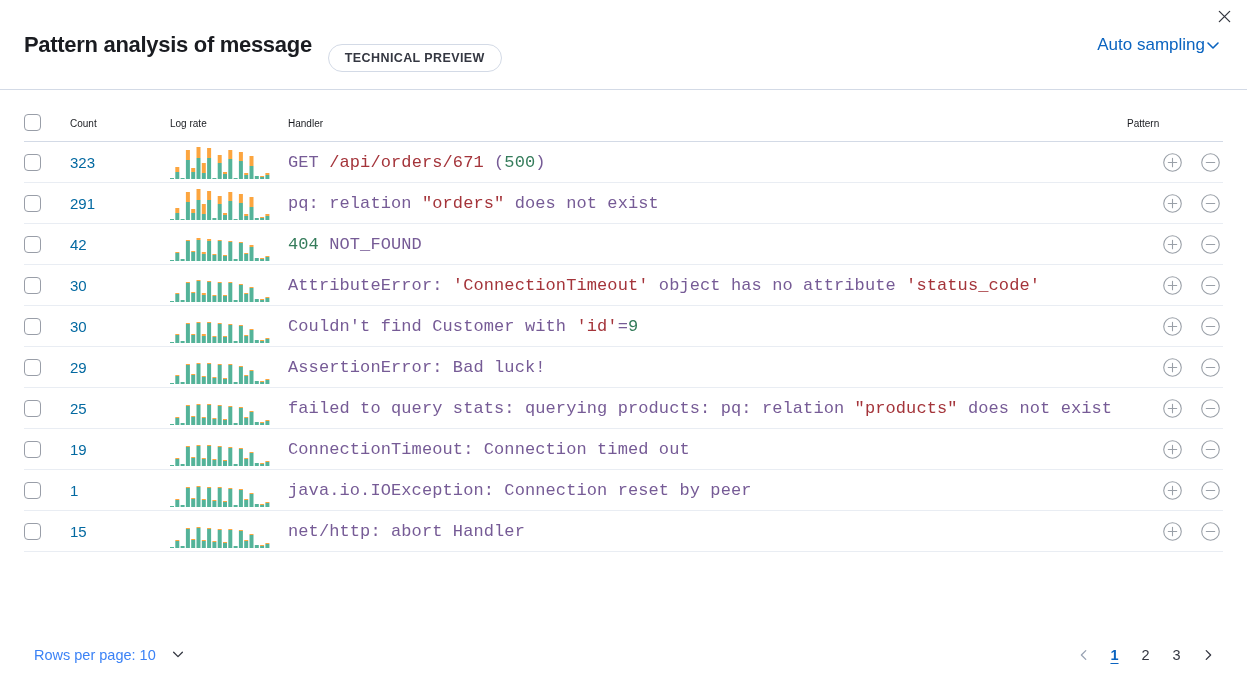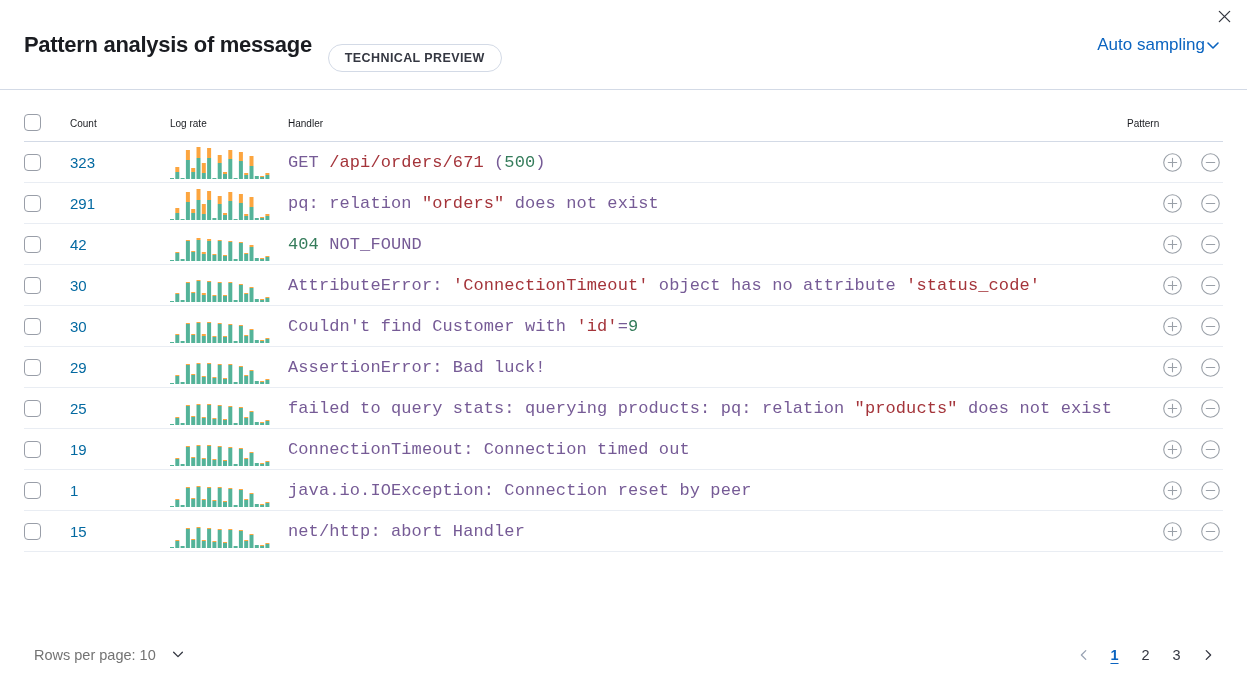--- a/index.html
+++ b/index.html
@@ -150,21 +150,21 @@
     height: 58px;
     display: flex;
     align-items: center;
     justify-content: space-between;
     padding: 0 24px 0 34px;
     background: #fff;
   }
   .rows-per-page {
     display: flex; gap: 15px;
     font-size: 14.5px;
-    color: #737373;
+    color: #3b82f6;
     cursor: pointer;
   }
   .pager { display: flex; align-items: center; gap: 0; }
   .pager-btn {
     width: 31px; height: 31px;
     display: flex; align-items: center; justify-content: center;
     font-size: 14.5px;
     color: #343741;
     cursor: pointer;
     border: none; background: none;

